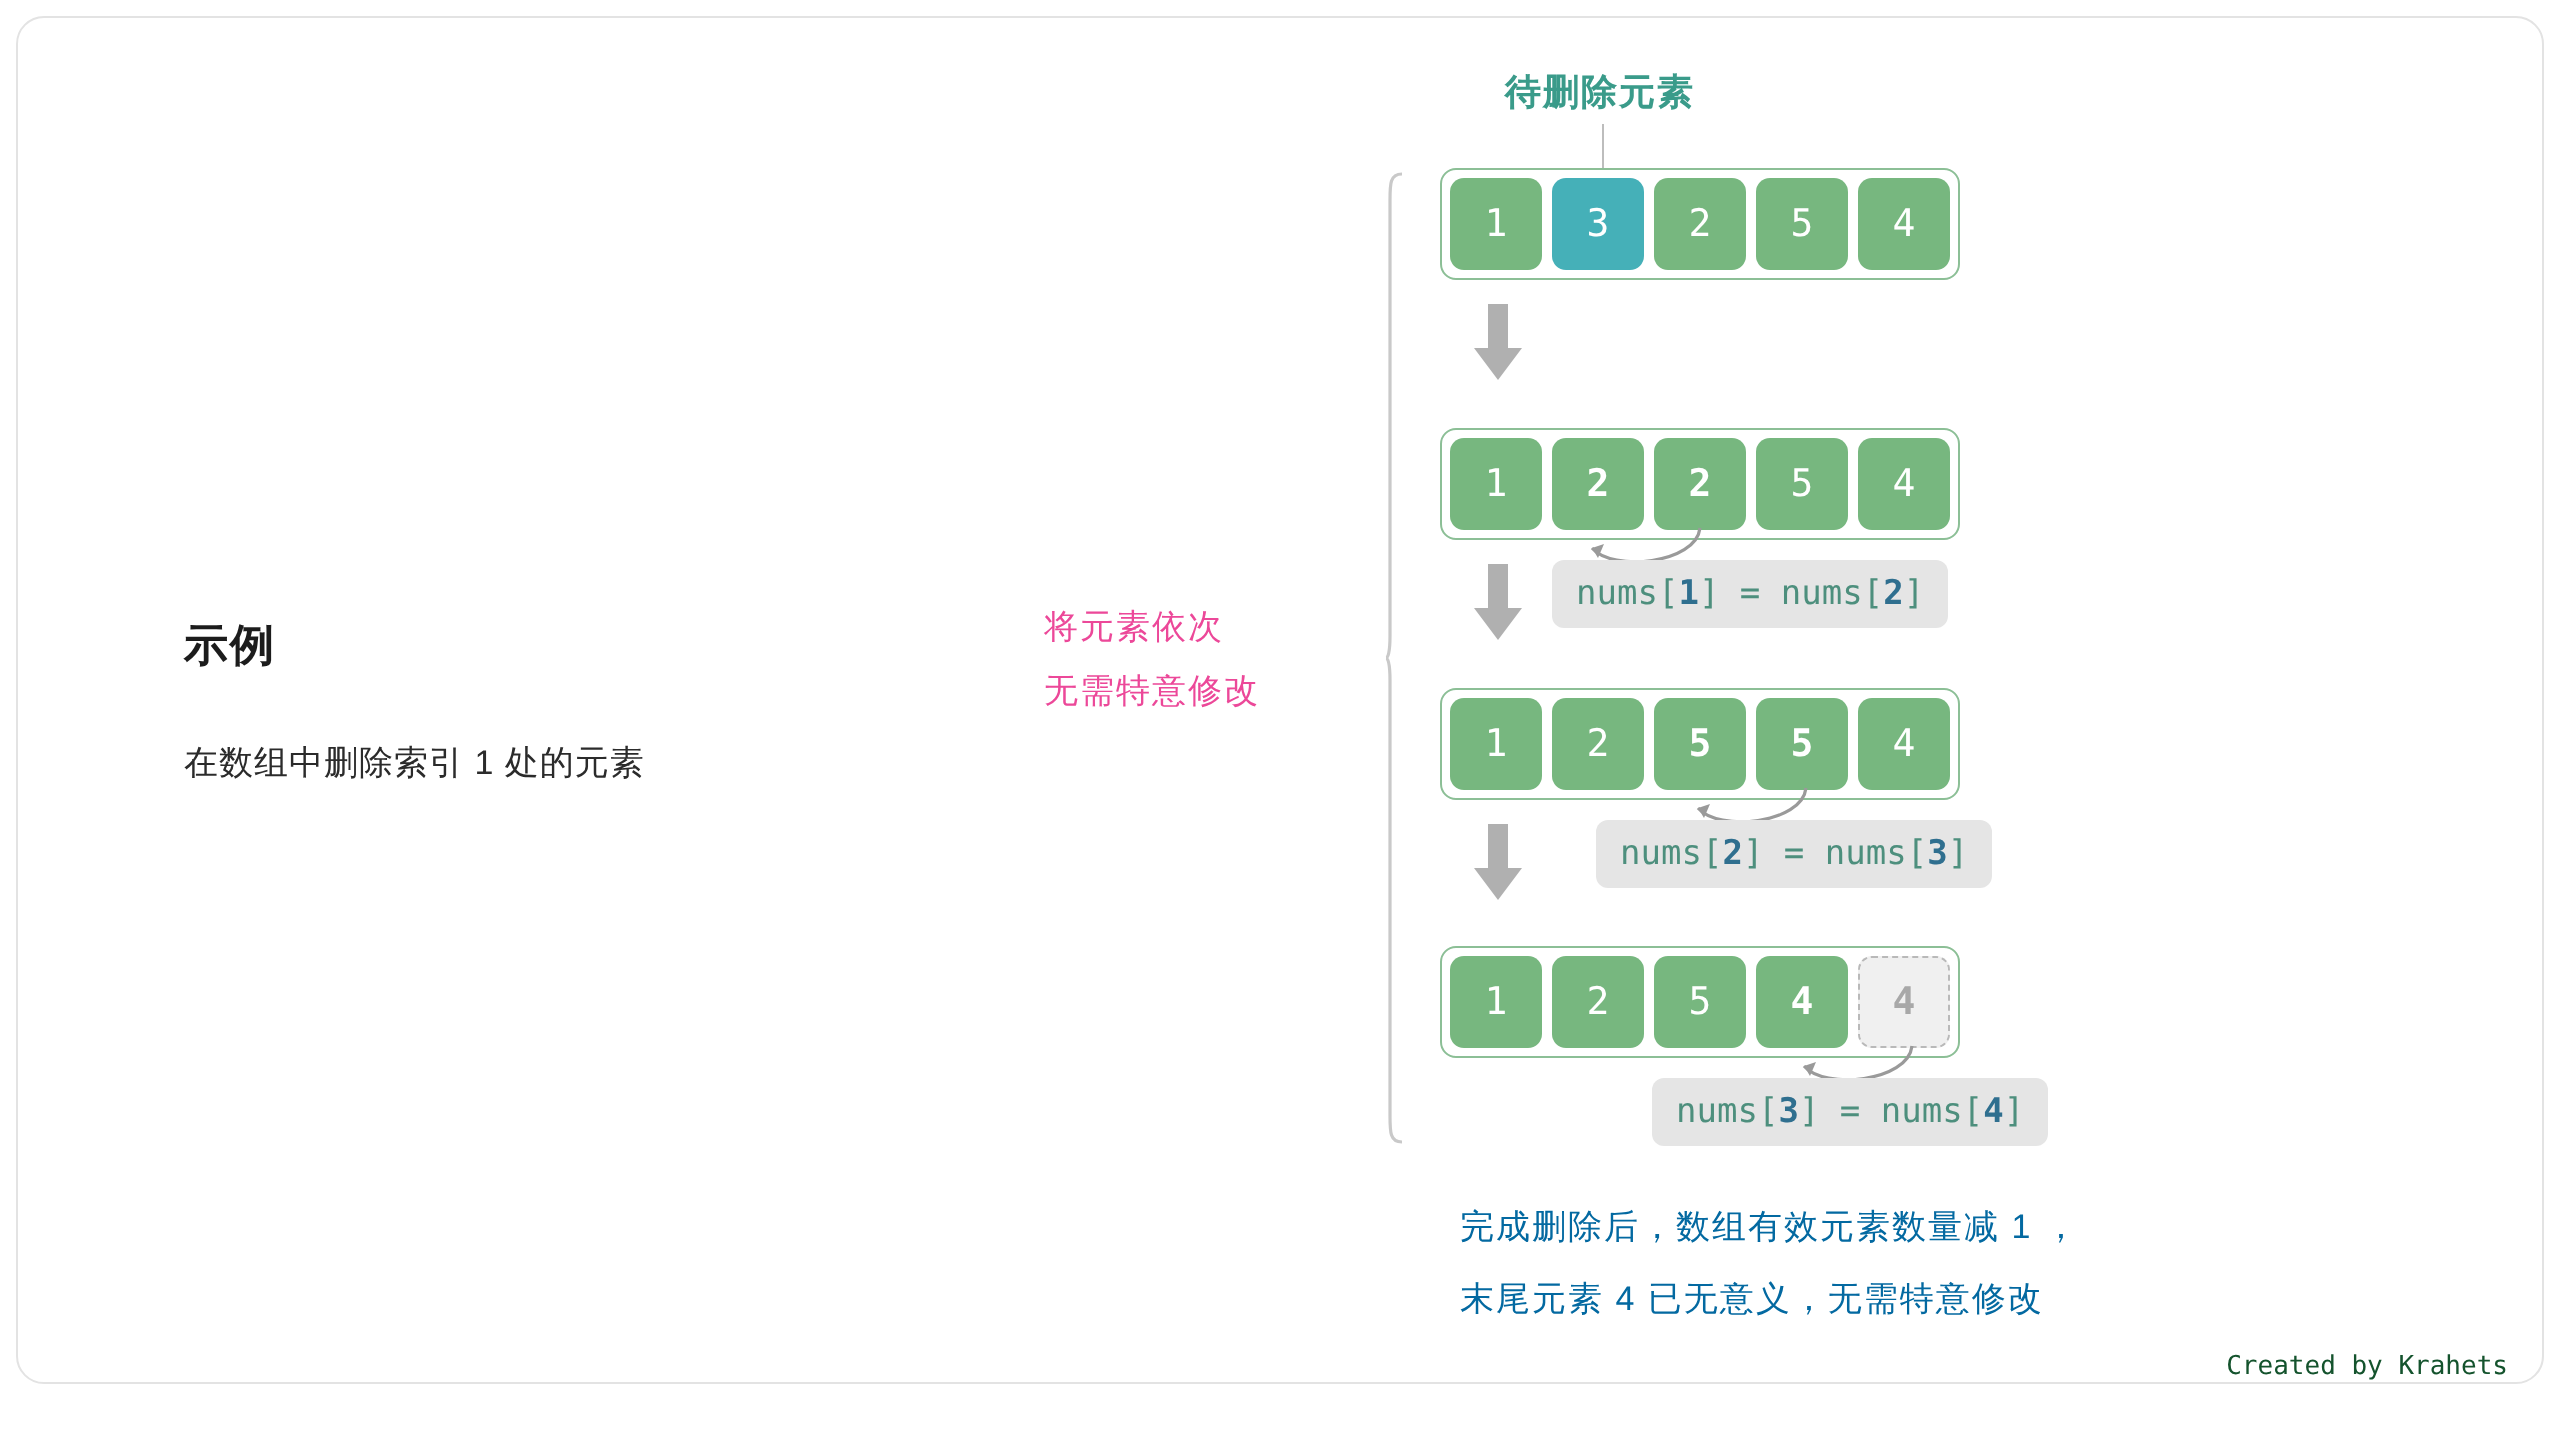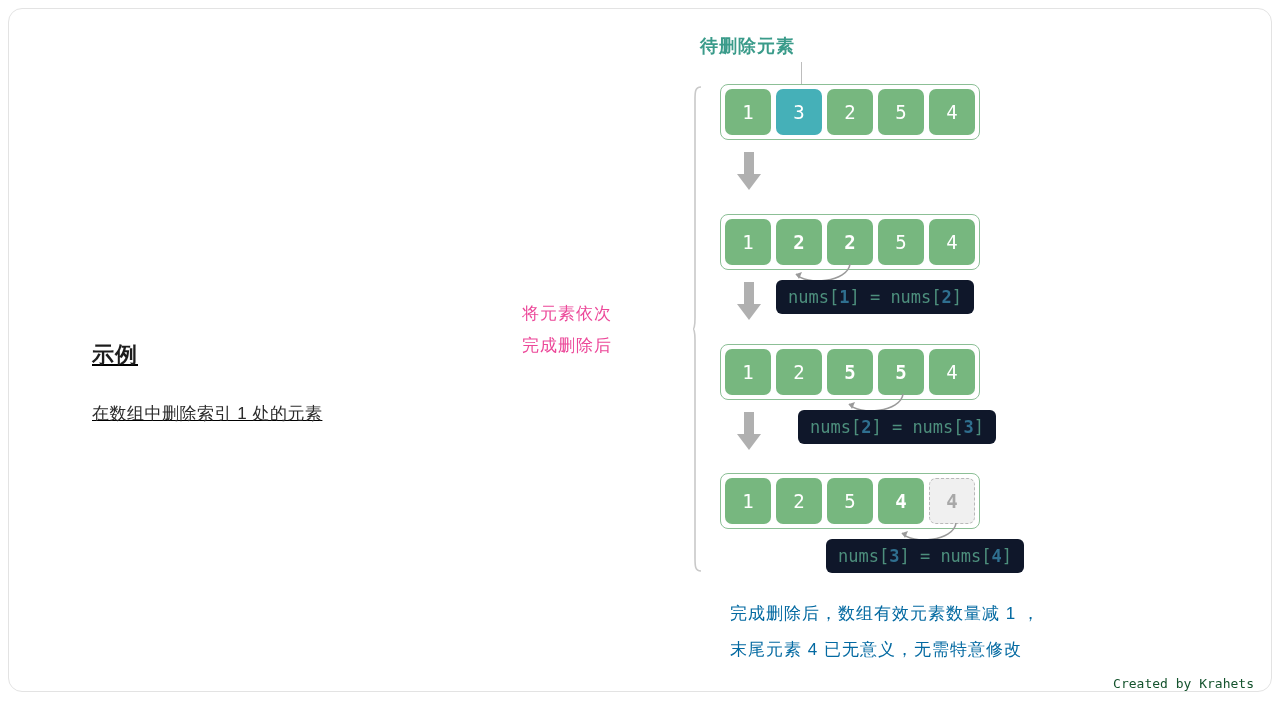--- a/index.html
+++ b/index.html
@@ -28,23 +28,22 @@
     height: 684px;
     border: 1px solid #e3e3e3;
     border-radius: 14px;
     box-sizing: border-box;
     background: #fff;
   }
   
   .left-block {
     position: absolute;
     left: 92px;
-    top: 340px;
+    top: 308px;
     width: 400px;
-    text-decoration: underline;
   }
   .left-title {
     font-size: 22px;
     font-weight: bold;
     color: #1c1c1c;
     letter-spacing: 1px;
   }
   .left-desc {
     margin-top: 32px;
     font-size: 17px;
@@ -70,20 +69,21 @@
     top: 86px;
     width: 10px;
     height: 486px;
   }
   
   .top-title {
     position: absolute;
     left: 700px;
     top: 34px;
     width: 200px;
+    text-align: center;
     font-size: 18px;
     font-weight: bold;
     color: #3a9b8a;
     letter-spacing: 1px;
   }
   .top-tick {
     position: absolute;
     left: 801px;
     top: 62px;
     width: 1px;
@@ -136,21 +136,21 @@
   
   .arrow {
     position: absolute;
     width: 26px;
     height: 40px;
   }
   
   .code {
     position: absolute;
     padding: 7px 12px;
-    background: #0f172a;
+    background: #e5e5e5;
     border-radius: 6px;
     font-family: "DejaVu Sans Mono", monospace;
     font-size: 17px;
     color: #4d8f7d;
     white-space: nowrap;
   }
   .code b { color: #2f6f8f; font-weight: bold; }
   
   .arc {
     position: absolute;
@@ -182,21 +182,21 @@
 
   <div class="frame"></div>
 
   <div class="left-block">
     <div class="left-title">示例</div>
     <div class="left-desc">在数组中删除索引 1 处的元素</div>
   </div>
 
   <div class="mid-label">
     <div>将元素依次</div>
-    <div>完成删除后</div>
+    <div>无需特意修改</div>
   </div>
 
   <svg class="bracket" viewBox="0 0 10 486" xmlns="http://www.w3.org/2000/svg">
     <path d="M9,1 C3,1 3,6 3,14 L3,232 C3,240 2,243 1,243 C2,243 3,246 3,254 L3,472 C3,480 3,485 9,485" fill="none" stroke="#c9c9c9" stroke-width="1.6"></path>
   </svg>
 
   <div class="top-title">待删除元素</div>
   <div class="top-tick"></div>
 
   <div class="row" style="left:720px; top:84px;">

